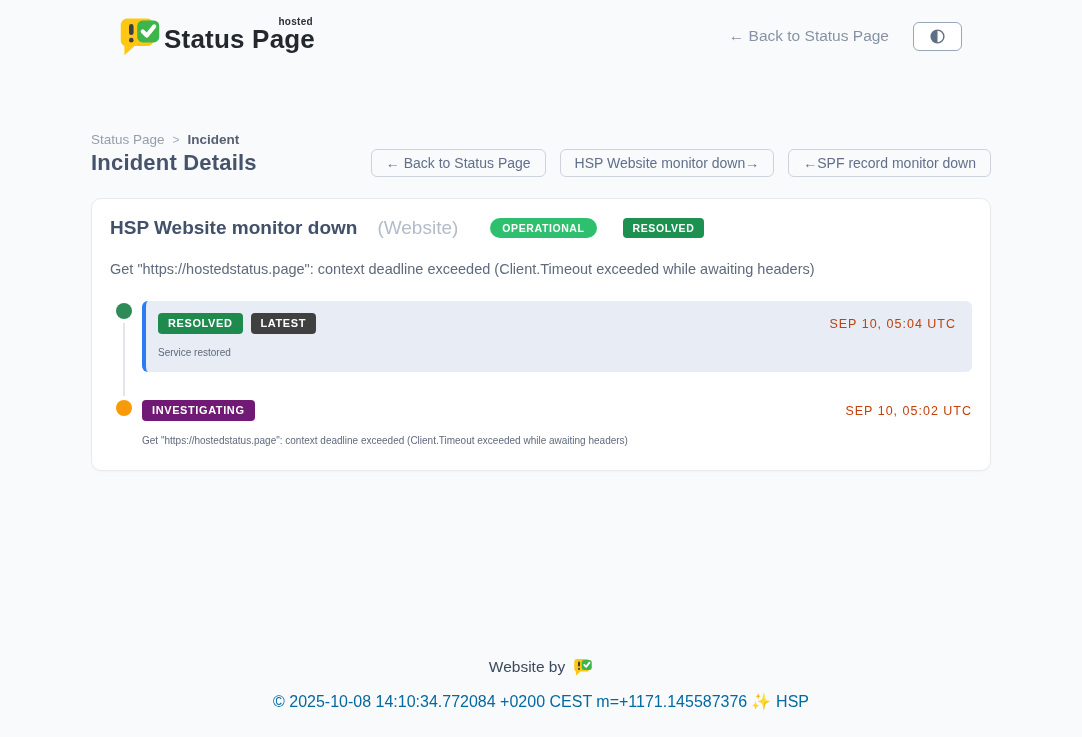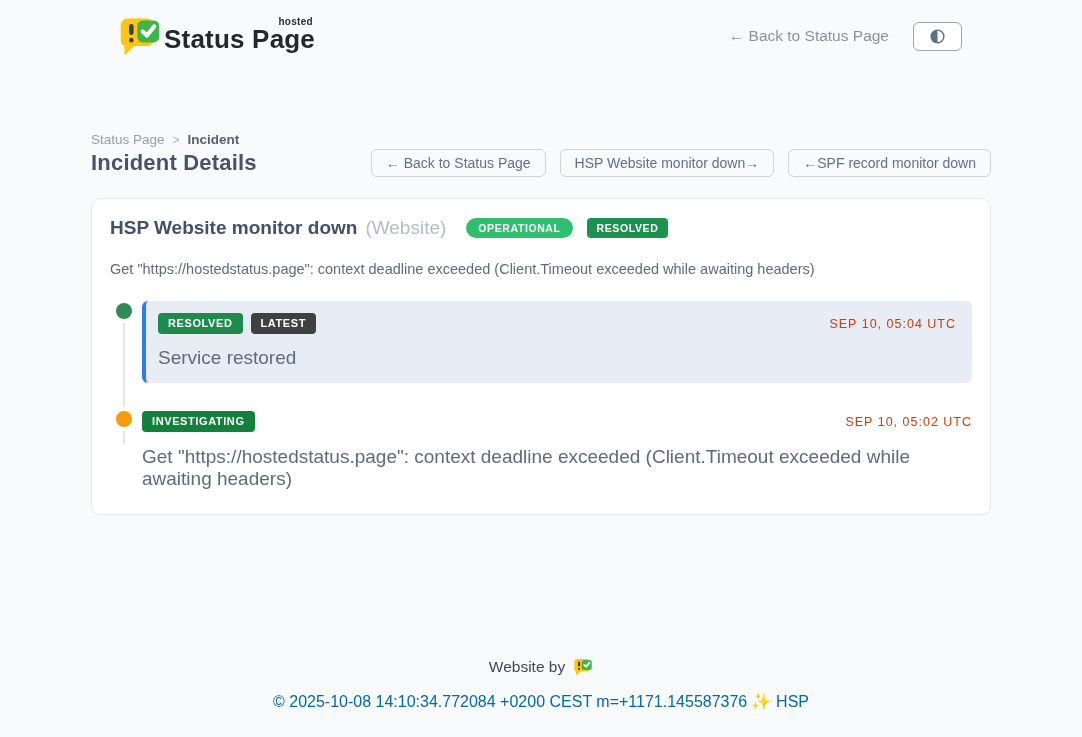--- a/index.html
+++ b/index.html
@@ -50,21 +50,21 @@
     color:#61708a; font-size:14px; font-family:inherit;
     padding:5px 14px; height:28px; line-height:16px; cursor:pointer; white-space:nowrap;
   }
 
   
   .card {
     background:#ffffff; border:1px solid #e8eaef; border-radius:10px;
     margin-top:21px; padding:18px 18px 24px;
     box-shadow:0 1px 2px rgba(20,30,50,.03);
   }
-  .card-title-row { display:flex; align-items:center; gap:8px; flex-wrap:wrap; }
+  .card-title-row { display:flex; align-items:center; gap:20px; flex-wrap:wrap; }
   .incident-title { font-size:19px; font-weight:bold; color:#43506a; }
   .incident-scope { font-size:19px; color:#b4bcc9; font-weight:normal; }
   .badge {
     display:inline-block; color:#fff; font-weight:bold;
     font-size:10.5px; letter-spacing:.6px; line-height:1;
   }
   .badge-operational { background:#2ec06e; border-radius:999px; padding:5px 12px; margin-left:12px; }
   .badge-resolved-hdr { background:#1d9150; border-radius:4px; padding:5px 10px; margin-left:6px; }
 
   .meta-line { margin-top:9px; font-size:13.5px; color:#5f6a7d; }
@@ -88,25 +88,25 @@
   .tl-dot.orange { background:#f99b09; }
   .tl-content { flex:1; min-width:0; }
   .tl-box {
     background:#e8ecf4; border-left:4px solid #2b7bf3; border-radius:6px;
     padding:12px 16px 14px 12px;
   }
   .tl-head { display:flex; align-items:center; gap:8px; }
   .tl-badge { border-radius:4px; padding:5px 10px; font-size:11px; }
   .tl-badge.green { background:#1f8a4e; }
   .tl-badge.blue { background:#404040; }
-  .tl-badge.orange { background:#15803d; }
+  .tl-badge.orange { background:#701a75; }
   .tl-time {
     margin-left:auto; font-size:12.5px; color:#c2410c; letter-spacing:1px; white-space:nowrap;
   }
-  .tl-msg { margin-top:13px; font-size:19px; color:#5f6a7d; }
+  .tl-msg { margin-top:13px; font-size:10px; color:#5f6a7d; }
   .tl-plain { padding:2px 0 0; }
   .tl-plain .tl-msg { margin-top:14px; }
 
   
   .footer { margin-top:auto; text-align:center; padding:20px 0 26px; }
   .powered { display:flex; align-items:center; justify-content:center; gap:8px;
     font-size:15.5px; color:#3d4a5e; }
   .powered-icon { width:20px; height:20px; }
   .copyright { margin-top:15px; font-size:16px; color:#0369a1; }
 </style>

